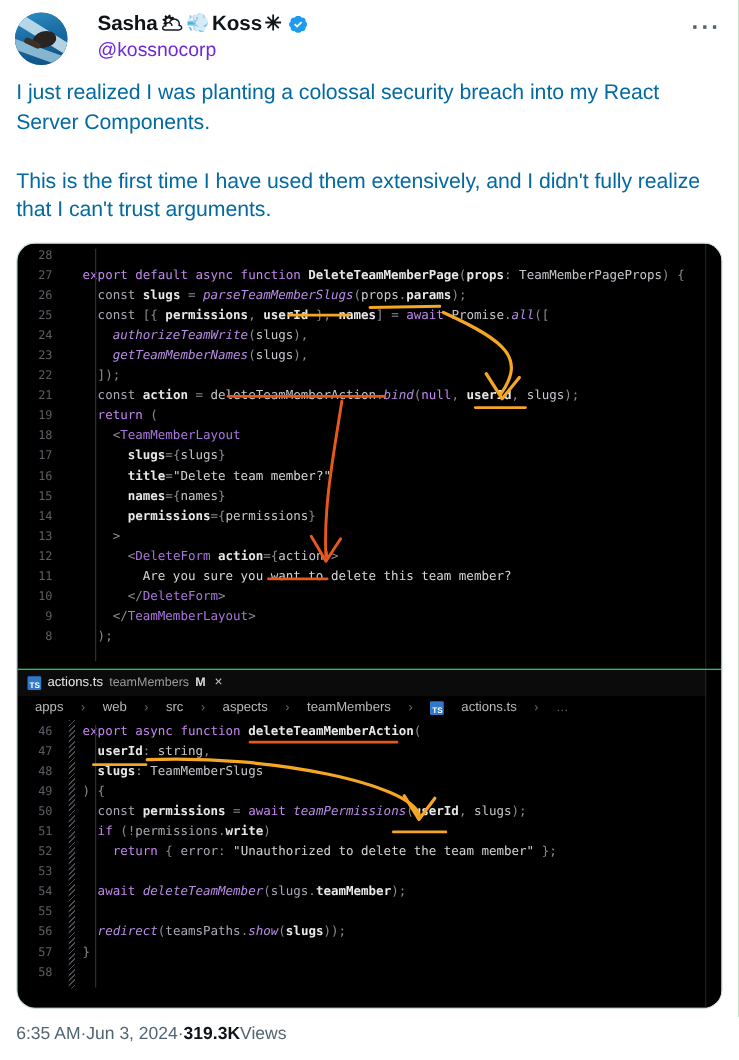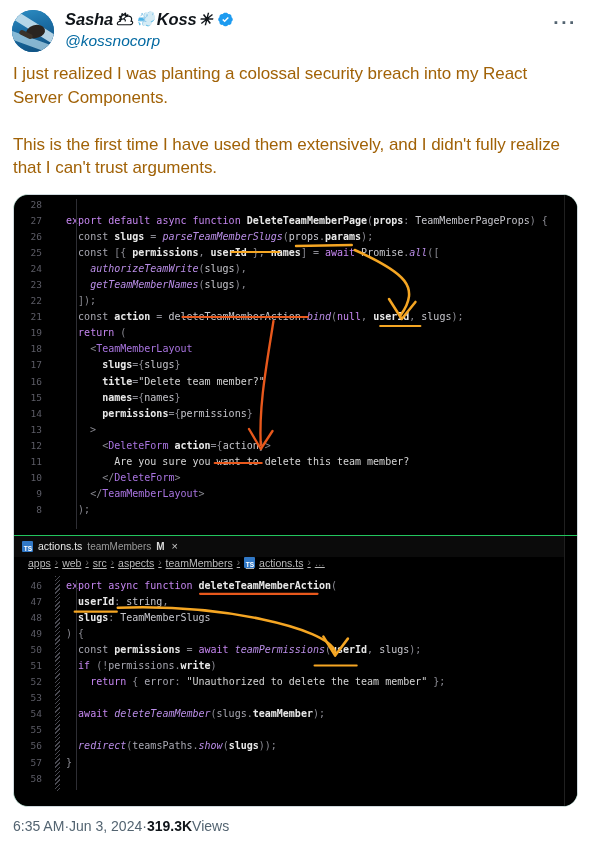--- a/index.html
+++ b/index.html
@@ -28,62 +28,62 @@
     position: relative;
     background: #1b6ea8;
     margin-top: 2px;
   }
   .avatar .water-a { position:absolute; inset:0; background: linear-gradient(165deg,#2e8fc4 0%, #1c6fa6 40%, #0e4e7d 100%); }
   .avatar .wake1 { position:absolute; width:60px; height:9px; background:#cfe6f2; left:-12px; top:10px; transform: rotate(32deg); opacity:.85; border-radius:4px; }
   .avatar .wake2 { position:absolute; width:60px; height:8px; background:#b7dced; left:-6px; top:30px; transform: rotate(20deg); opacity:.7; border-radius:4px; }
   .avatar .swimmer { position:absolute; width:19px; height:13px; background:#2a2420; border-radius:50% 55% 45% 50%; left:14px; top:15px; transform: rotate(-18deg); }
   .avatar .arm { position:absolute; width:14px; height:5px; background:#3a3229; border-radius:3px; left:7px; top:22px; transform: rotate(25deg); }
 
-  .name-block { margin-left: 11px; padding-top: 1px; font-style: italic; }
+  .name-block { margin-left: 24px; padding-top: 1px; }
   .display-name {
     font-size: 16.5px;
     font-weight: 700;
     color: #0f1419;
     line-height: 20px;
     display: flex;
     align-items: center;
     gap: 2px;
     white-space: nowrap;
     letter-spacing: -0.1px;
   }
   .name-emoji { font-size: 15px; }
   .verified {
     width: 17px; height: 17px;
     display: inline-block;
     margin-left: 3px;
     flex: 0 0 17px;
   }
   .handle {
     font-size: 15.5px;
-    color: #0369a1;
+    color: #6d28d9;
     line-height: 20px;
     margin-top: 2px;
   }
   .more-btn {
     margin-left: auto;
     color: #536471;
     font-size: 19px;
     letter-spacing: 1.6px;
     line-height: 14px;
     padding-top: 8px;
     cursor: pointer;
     font-weight: 700;
   }
 
   
   .tweet-text {
     padding: 4px 13px 0 13px;
     font-size: 17px;
     line-height: 23.5px;
-    color: #a16207;
+    color: #0369a1;
     white-space: pre-wrap;
     letter-spacing: -0.05px;
   }
 
   
   .media-card {
     margin: 14px 13px 0 13px;
     border: 1px solid #cfd9de;
     border-radius: 15px;
     overflow: hidden;
@@ -134,27 +134,27 @@
     font-family: "Liberation Sans", sans-serif;
     flex: 0 0 11px;
   }
   .tab-name { color: #e8e8e8; font-size: 10.5px; }
   .tab-sub { color: #9a9a9a; font-size: 10px; }
   .tab-mod { color: #d8d8d8; font-size: 10px; font-weight: 700; }
   .tab-close { color: #c8c8c8; font-size: 11px; margin-left: 2px; }
 
   .breadcrumb {
     display: flex;
+    align-items: center;
     height: 19px;
     padding-left: 14px;
     background: #000;
     font-size: 10.5px;
     color: #b9b9b9;
-    gap: 4px;
-    text-decoration: underline;
+    gap: 14px;
   }
   .bc-sep { color: #6a6a6a; font-size: 10px; }
 
   
   .code-body {
     font-family: "DejaVu Sans Mono", "Liberation Mono", monospace;
     font-size: 10px;
     line-height: 16.1px;
     color: #cfcfcf;
     position: relative;

